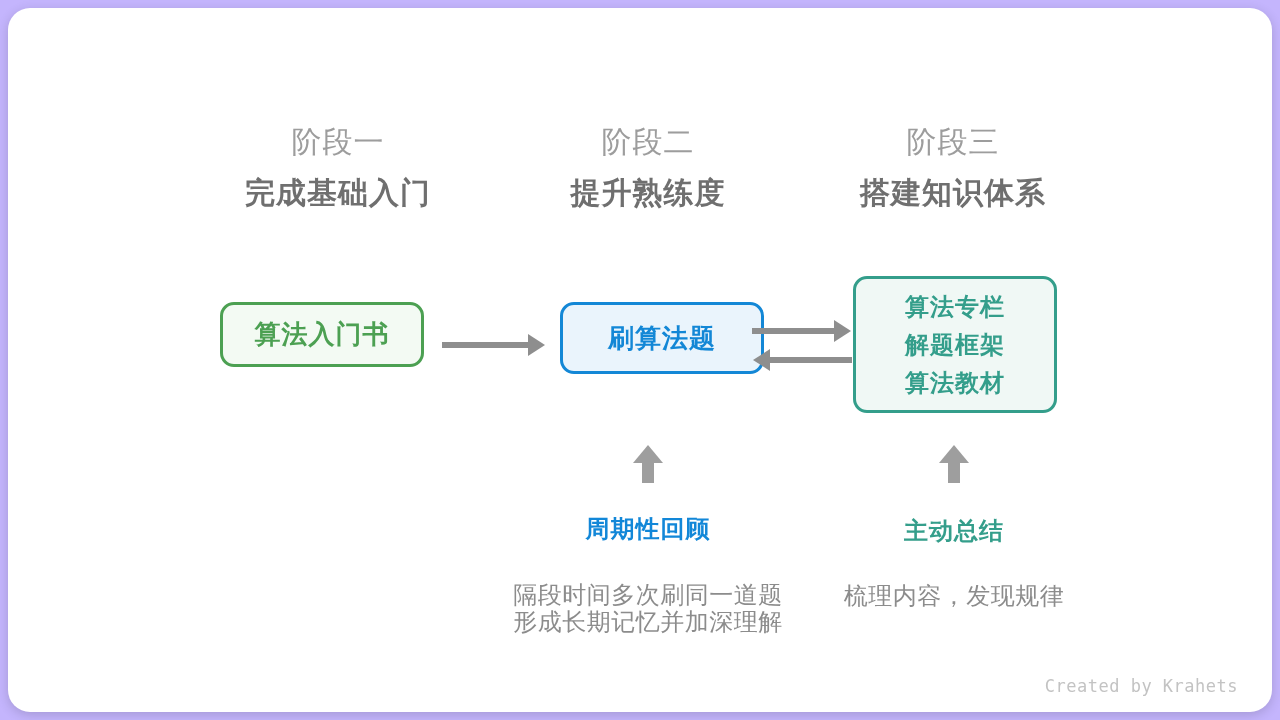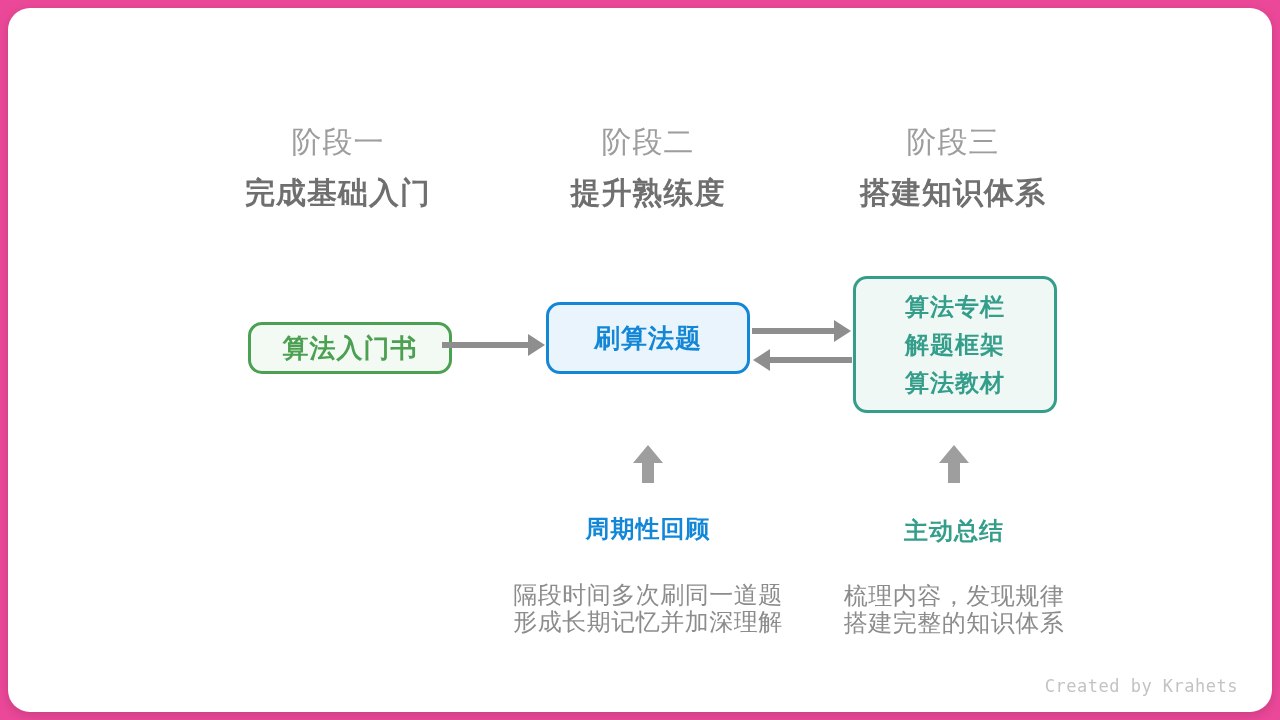--- a/index.html
+++ b/index.html
@@ -5,21 +5,21 @@
   html, body {
     margin: 0;
     padding: 0;
     background: #ffffff;
     font-family: "Liberation Sans", sans-serif;
   }
   .canvas {
     position: relative;
     width: 1280px;
     height: 720px;
-    background: #ec4899;
+    background: #c4b5fd;
     overflow: hidden;
   }
   .card {
     position: absolute;
     left: 8px;
     top: 8px;
     right: 8px;
     bottom: 8px;
     background: #ffffff;
     border-radius: 22px;
@@ -59,28 +59,27 @@
     display: flex;
     flex-direction: column;
     align-items: center;
     justify-content: center;
     font-weight: 700;
     font-size: 26px;
     letter-spacing: 1px;
     text-align: center;
   }
   .node-green {
-    left: 240px; top: 294px; width: 204px; height: 52px;
+    left: 212px; top: 294px; width: 204px; height: 65px;
     border-color: var(--green, #4ca052);
     background: var(--green-bg, #f3faf3);
     color: var(--green, #4ca052);
-    margin-top: 20px;
   }
   .node-blue {
-    left: 538px; top: 294px; width: 204px; height: 72px;
+    left: 552px; top: 294px; width: 204px; height: 72px;
     border-color: var(--blue, #1387d6);
     background: var(--blue-bg, #eaf4fc);
     color: var(--blue, #1387d6);
   }
   .node-teal {
     left: 845px; top: 268px; width: 204px; height: 137px;
     border-color: var(--teal, #349e8b);
     background: var(--teal-bg, #f0f8f5);
     color: var(--teal, #349e8b);
   }
@@ -218,20 +217,19 @@
       <div class="annotation-label">周期性回顾</div>
       <div class="annotation-desc">
         <div>隔段时间多次刷同一道题</div>
         <div>形成长期记忆并加深理解</div>
       </div>
     </div>
     <div class="annotation a2">
       <div class="annotation-label">主动总结</div>
       <div class="annotation-desc">
         <div>梳理内容，发现规律</div>
-        <div>搭建完整的知识体系</div>
       </div>
     </div>
 
     <div class="credit">Created by Krahets</div>
 
   </div>
 </div>
 
 </body></html>

